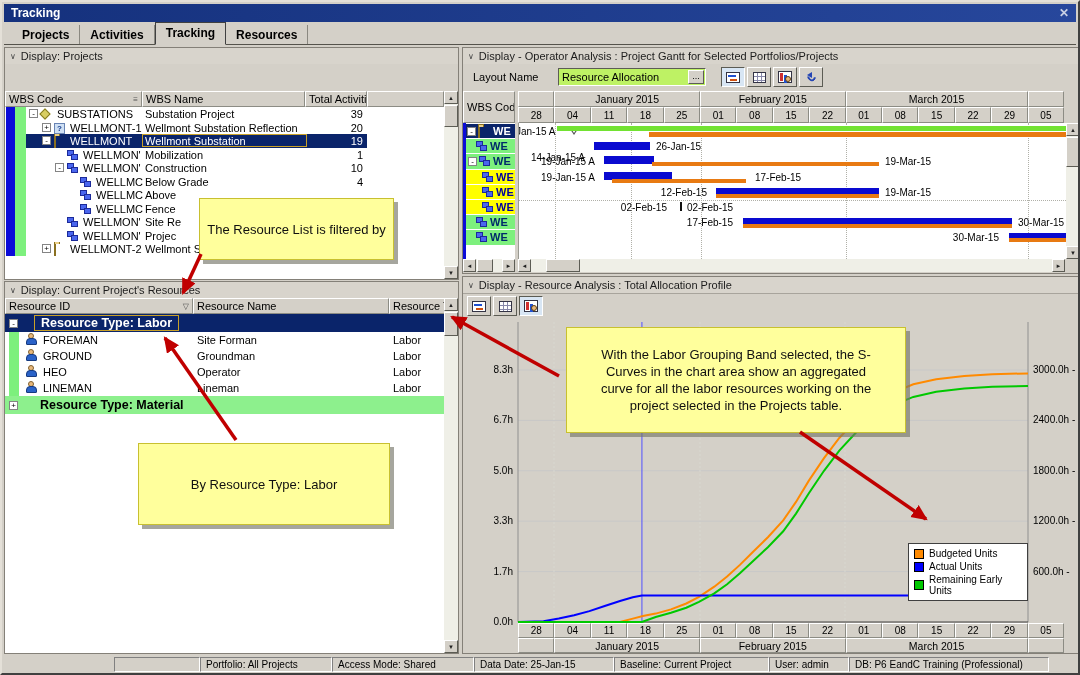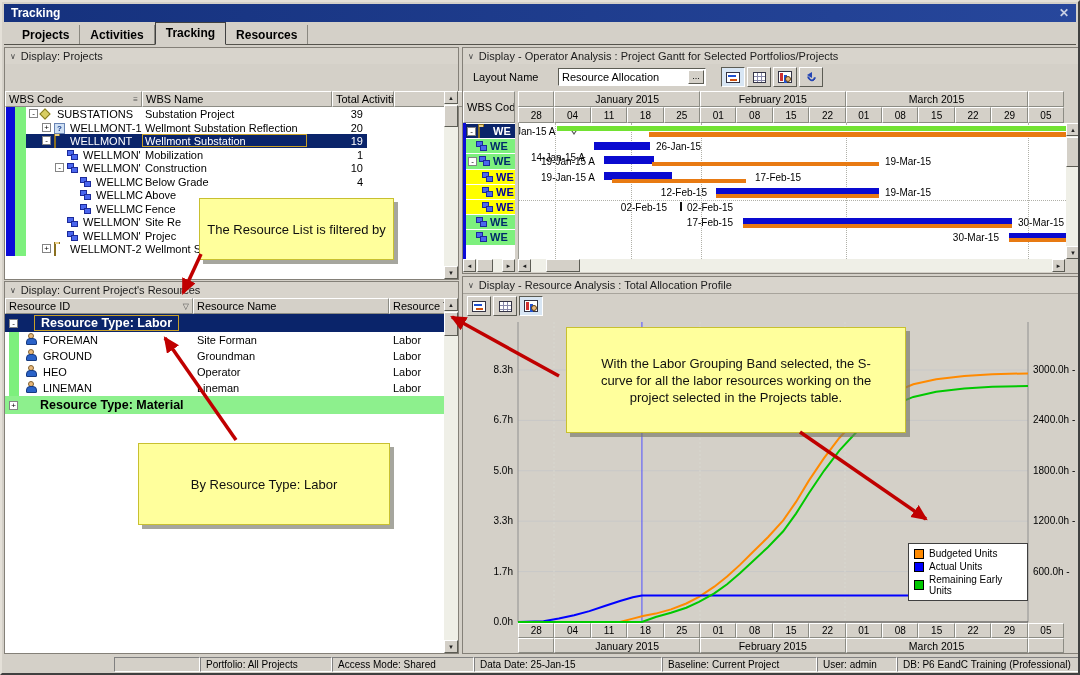--- a/index.html
+++ b/index.html
@@ -60,21 +60,21 @@
   .it::before{content:"";position:absolute;left:0;right:0;top:3px;height:1px;background:#88a;box-shadow:0 4px 0 #88a;}
   .it::after{content:"";position:absolute;top:0;bottom:0;left:3px;width:1px;background:#88a;box-shadow:4px 0 0 #88a;}
   .ip{width:14px;height:12px;position:relative;background:#fff;border:1px solid #334;box-sizing:border-box;}
   .ip::before{content:"";position:absolute;left:1px;bottom:1px;width:3px;height:8px;background:#d03030;box-shadow:4px 2px 0 #2050d0;}
   .ip::after{content:"";position:absolute;right:0px;bottom:0px;width:6px;height:6px;border-radius:50%;
     background:#e8b87c;border:1px solid #604010;box-sizing:border-box;}
   .iu{position:relative;width:12px;height:10px;}
   .iu::before{content:"";position:absolute;left:2px;top:1px;width:9px;height:8px;border:2px solid #2646b4;border-radius:50%;
     border-top-color:transparent;border-left-color:transparent;transform:rotate(45deg);box-sizing:border-box;}
   .iu::after{content:"";position:absolute;left:-1px;top:0;border:3px solid transparent;border-right:5px solid #2646b4;}
-  .combo{position:absolute;height:18px;background:#ffffff;border:1px solid;border-color:#5c5c54 #fff #fff #5c5c54;
+  .combo{position:absolute;height:18px;background:#bef264;border:1px solid;border-color:#5c5c54 #fff #fff #5c5c54;
     font-size:11px;display:flex;align-items:center;box-sizing:border-box;}
   .combo .val{padding-left:3px;flex:1;color:#000;}
   .combo .dots{width:16px;height:14px;margin-right:1px;background:#d4d0c8;border:1px solid;
     border-color:#fff #5c5c54 #5c5c54 #fff;font-size:9px;text-align:center;line-height:11px;box-sizing:border-box;}
   .gcell{border-right:1px solid #8c8c84;border-bottom:1px solid #8c8c84;border-top:1px solid #fff;border-left:1px solid #fff;
     background:#d4d0c8;font-size:10px;display:flex;align-items:center;justify-content:center;box-sizing:border-box;color:#000;overflow:hidden;}
   .glabel{position:absolute;font-size:10px;white-space:nowrap;color:#000;}
   .gbar{position:absolute;}
   .tri{position:absolute;width:0;height:0;border-left:6px solid transparent;border-right:6px solid transparent;border-top:9px solid #555;}
   .tri::after{content:"";position:absolute;left:-4px;top:-8px;border-left:4px solid transparent;border-right:4px solid transparent;border-top:6px solid #fff;}
@@ -115,21 +115,21 @@
     <div class="phdr">
       <span class="chev">∨</span>
       <span>Display: Projects</span>
     </div>
     <div class="abs" style="left:0;top:16px;width:453px;height:27px;background:#d4d0c8;"></div>
     <div class="abs" id="proj-cols" style="left:0;top:43px;display:flex;">
         <div class="hcell" style="width: 137px;">
           <span>WBS Code</span>
           <span class="hico">≡</span>
         </div>
-        <div class="hcell" style="width: 190px;">
+        <div class="hcell" style="width: 163px;">
           <span>WBS Name</span>
         </div>
         <div class="hcell" style="width: 62px;">
           <span>Total Activities</span>
         </div>
         <div class="hcell" style="width: 77px;">
           <span></span>
         </div>
       </div>
     <div class="tbody" id="proj-rows" style="left:0;top:59px;width:439px;height:172px;">
@@ -406,34 +406,35 @@
           <span>Remaining Early Units</span>
         </div>
       </div>
   </div>
 
   <div class="statusbar" id="statusbar">
       <div style="width: 110px; flex: 0 0 auto;"></div>
       <div class="seg" style="width: 86px;"></div>
       <div class="seg" style="width: 132px;">Portfolio: All Projects</div>
       <div class="seg" style="width: 142px;">Access Mode: Shared</div>
-      <div class="seg" style="width: 188px;">Data Date: 25-Jan-15</div>
+      <div class="seg" style="width: 140px;">Data Date: 25-Jan-15</div>
       <div class="seg" style="width: 155px;">Baseline: Current Project</div>
       <div class="seg" style="width: 80px;">User: admin</div>
       <div class="seg" style="width: 200px;">DB: P6 EandC Training (Professional)</div>
     </div>
   <div id="callouts">
       <div class="callout" style="left: 197px; top: 196px; width: 193px; height: 60px;">
         <div>The Resource List is filtered by</div>
       </div>
       <div class="callout" style="left: 136px; top: 441px; width: 250px; height: 80px;">
         <div>By Resource Type: Labor</div>
       </div>
       <div class="callout" style="left: 564px; top: 325px; width: 338px; height: 104px;">
         <div>With the Labor Grouping Band selected, the S-</div>
+        <div>Curves in the chart area show an aggregated</div>
         <div>curve for all the labor resources working on the</div>
         <div>project selected in the Projects table.</div>
       </div>
     </div>
   <svg class="overlay" id="arrow-overlay" width="1080" height="675">
     <defs>
       <marker id="ah" markerWidth="6" markerHeight="6" refX="4" refY="2.1" orient="auto" markerUnits="strokeWidth">
         <path d="M0,0 L4.6,2.1 L0,4.2 Z" fill="#c00000"></path>
       </marker>
     </defs>

